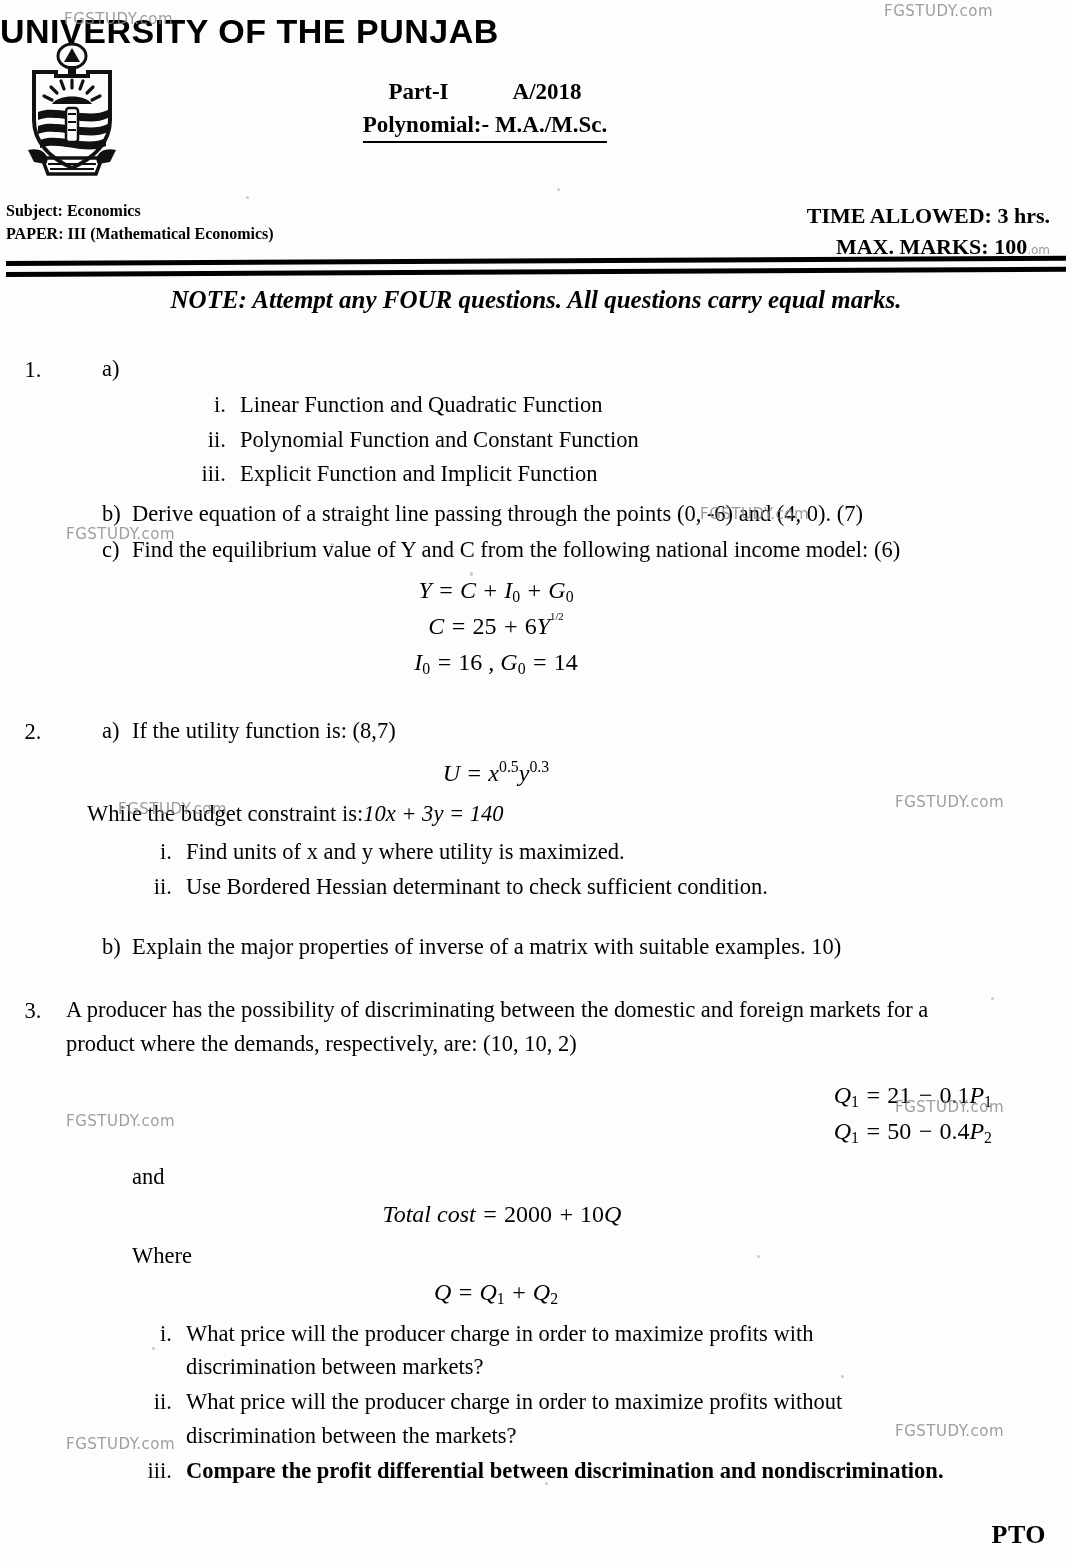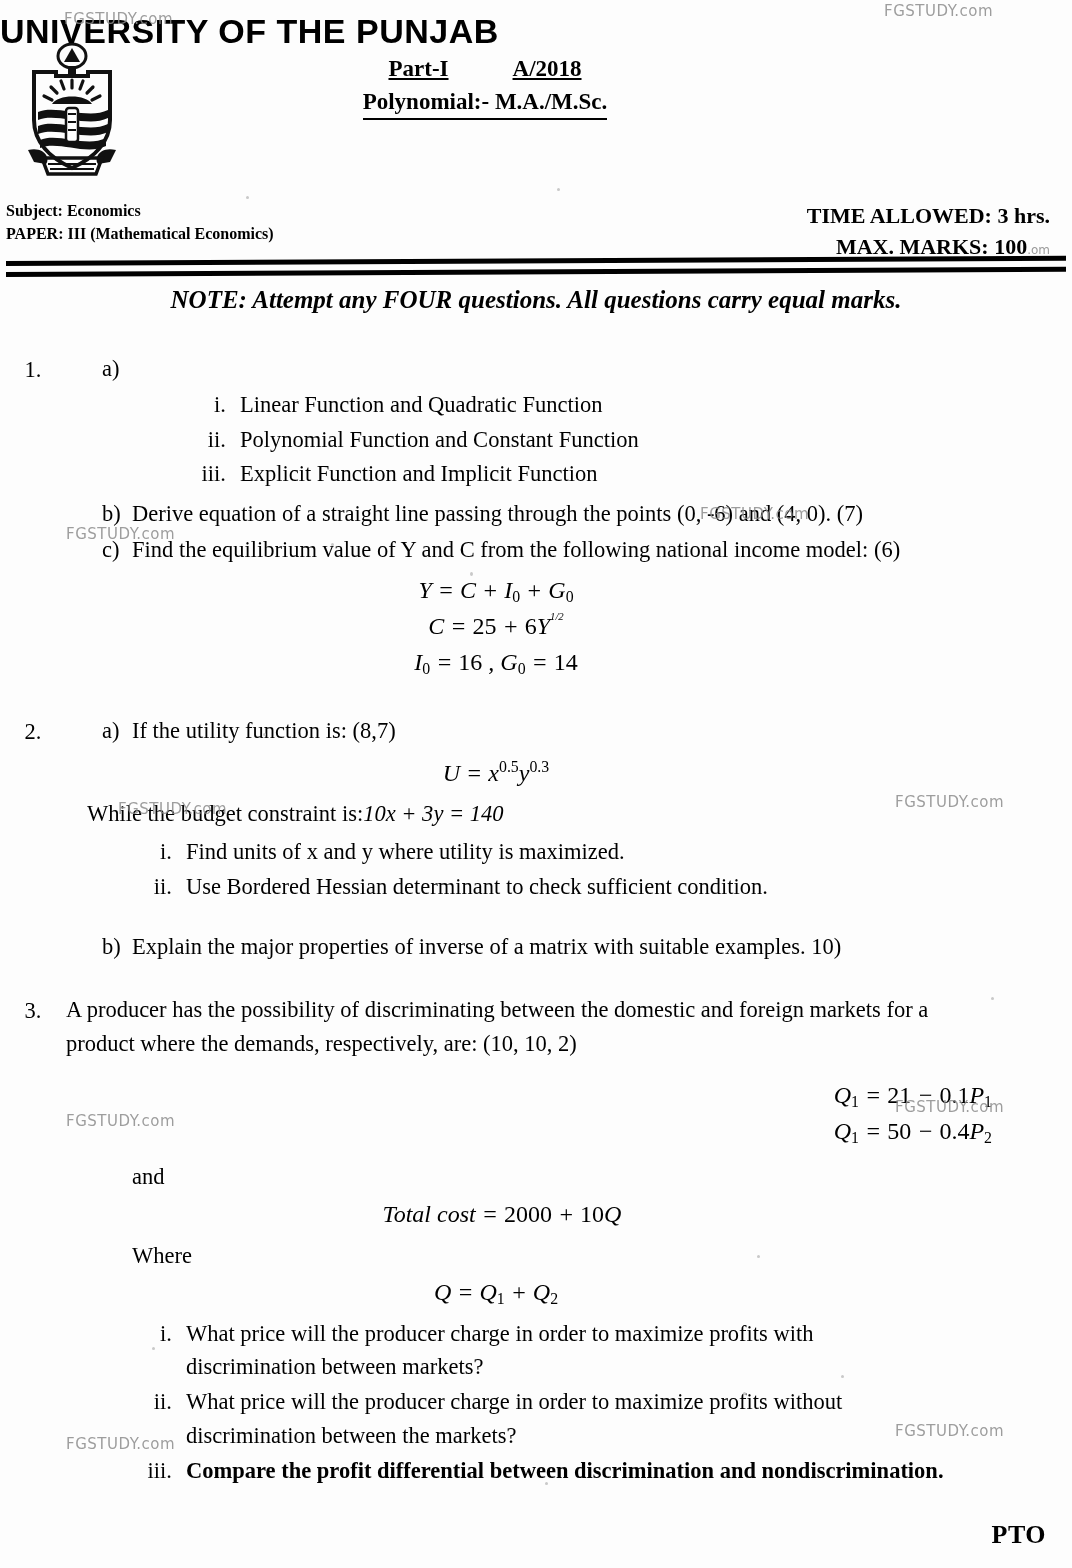--- a/index.html
+++ b/index.html
@@ -46,27 +46,26 @@
     top: 12px;
     text-align: left;
     font-size: 34px;
     font-weight: bold;
     letter-spacing: .5px;
     font-family: Liberation Sans, sans-serif;
   }
   #exam-meta {
     position: absolute;
     left: 250px;
-    top: 53px;
+    top: 76px;
     width: 470px;
     text-align: center;
     font-weight: bold;
     font-size: 23px;
     line-height: 1.35;
-    text-decoration: underline;
   }
   #part-line {
     display: flex;
     justify-content: center;
     gap: 64px;
   }
   #exam-line {
     display: inline-block;
     border-bottom: 2.5px solid #000;
     padding-bottom: 1px;
@@ -223,21 +222,20 @@
     vertical-align: -0.28em;
   }
   .math sup {
     font-size: 0.66em;
     font-style: normal;
     vertical-align: 0.55em;
   }
   .math .frac {
     font-size: 0.68em;
     vertical-align: 0.45em;
-    font-style: italic;
   }
   .math .romanword { font-style: italic; }
 
   .inline-math {
     font-family: "Liberation Serif", serif;
     font-style: italic;
   }
 
   .plainlabel { margin-left: 132px; }
 

